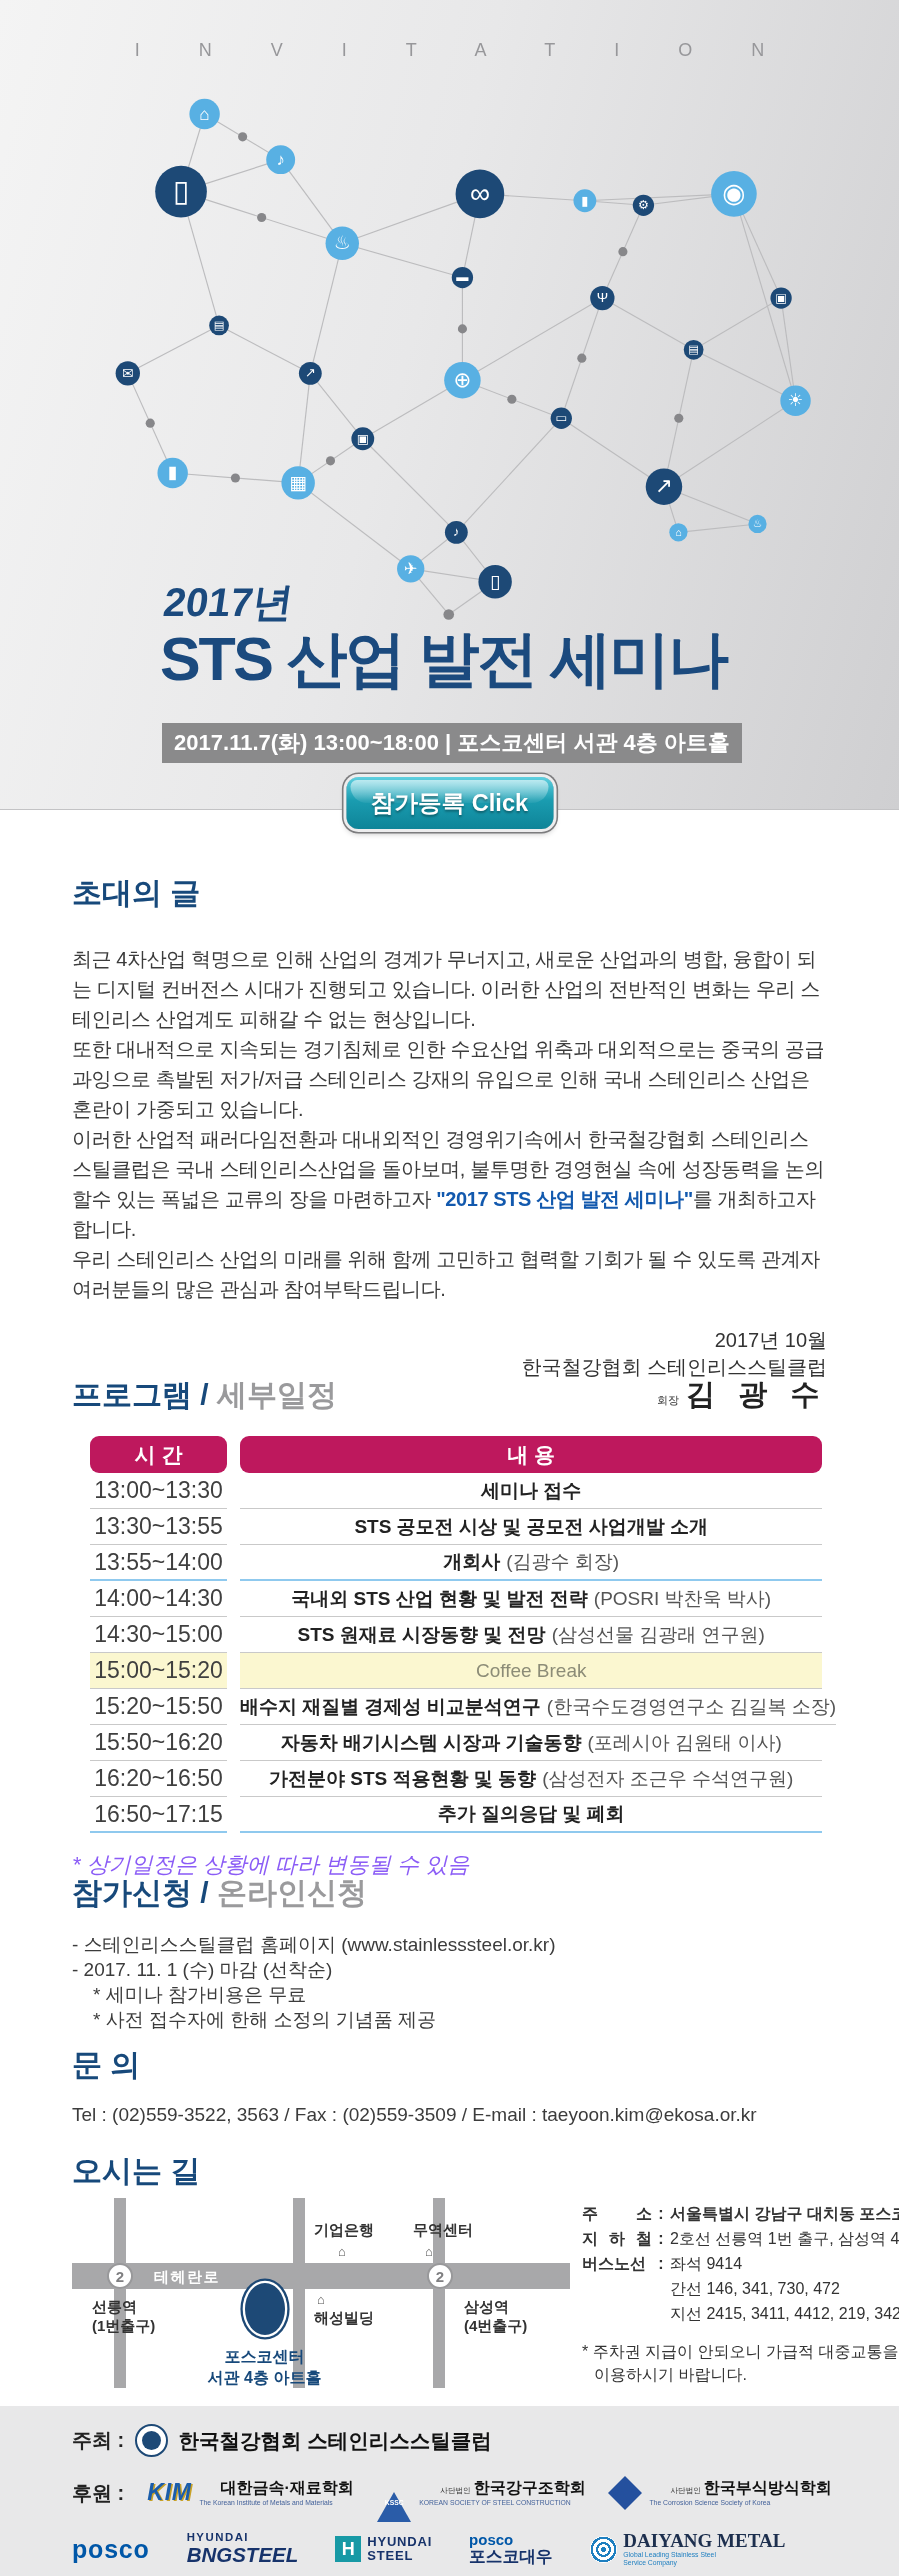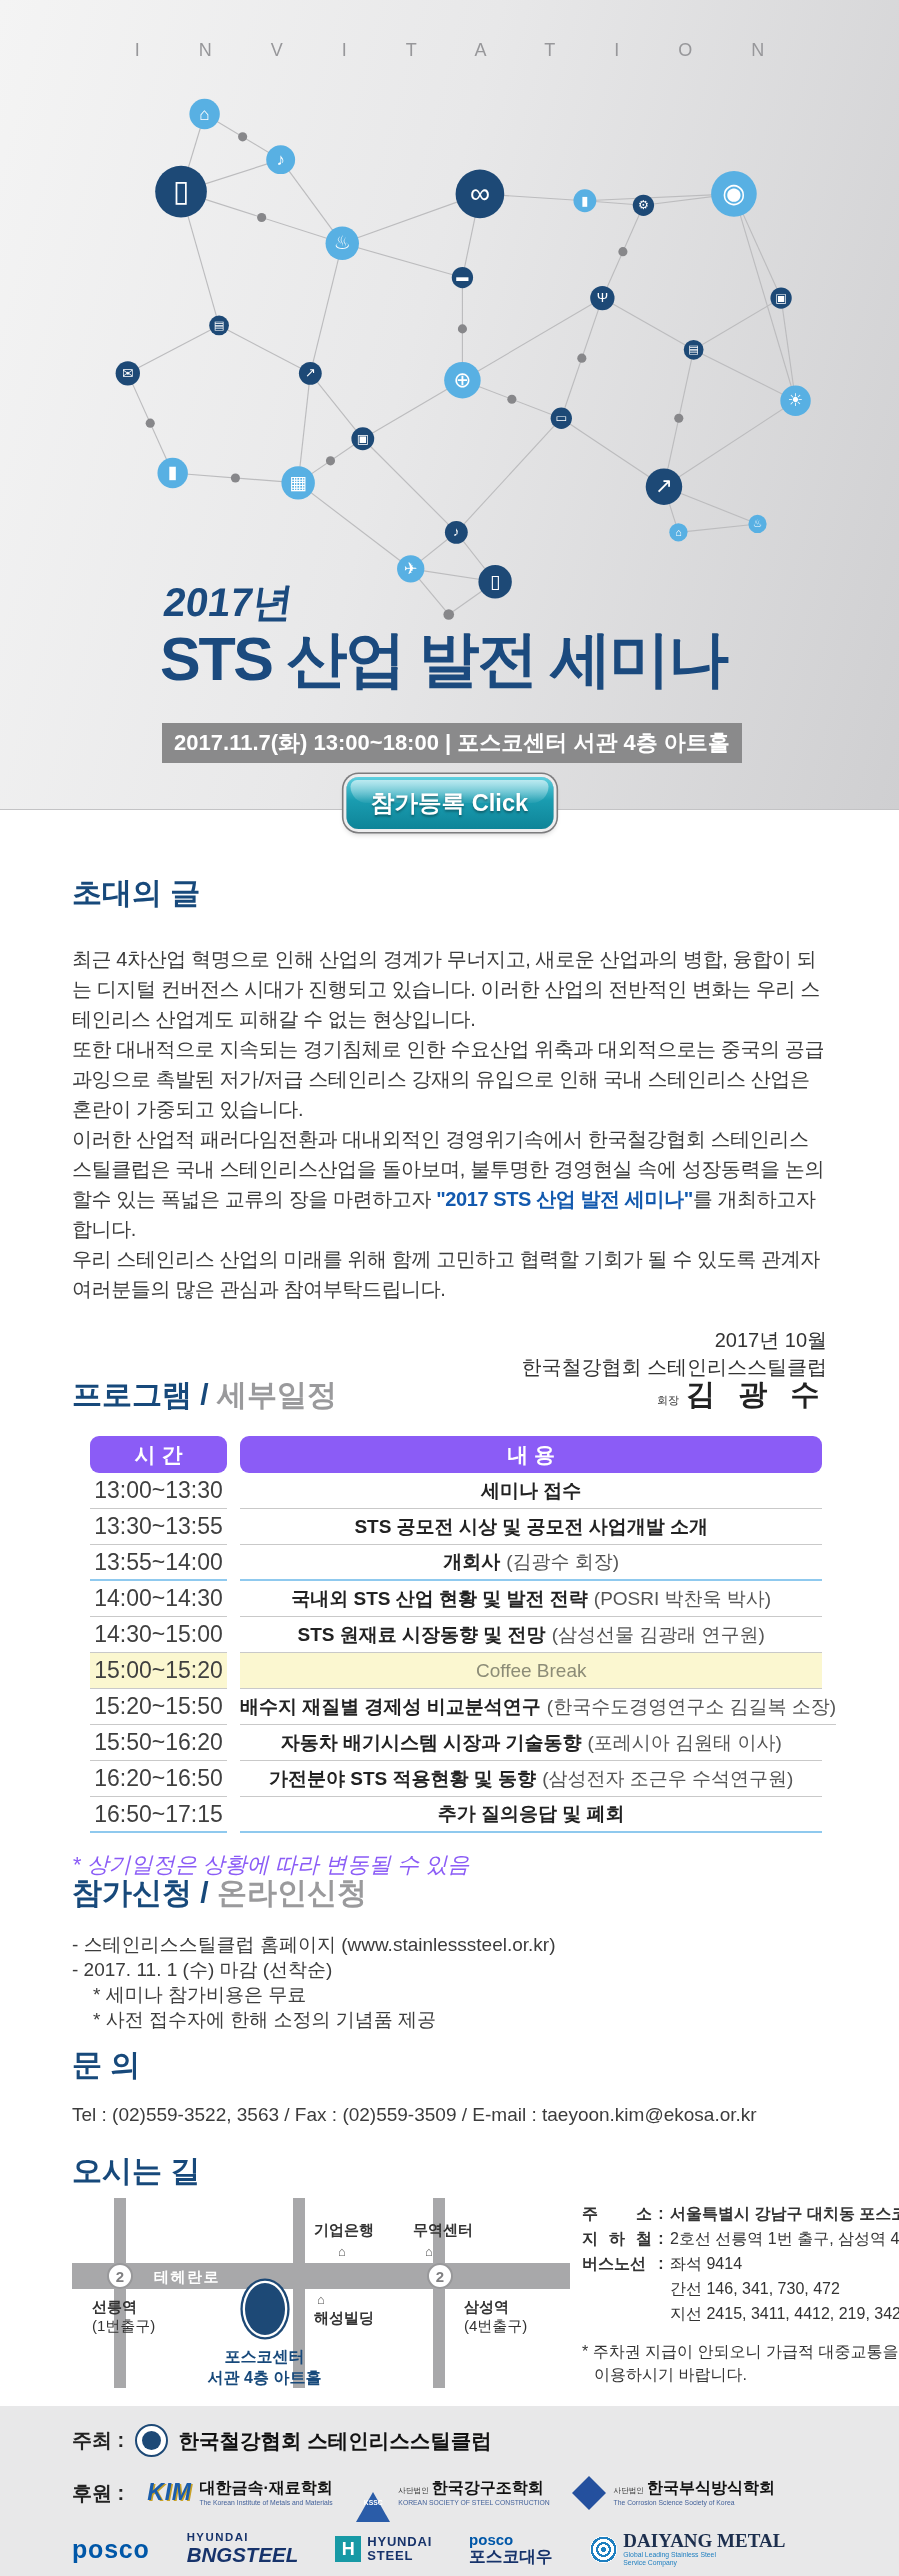--- a/index.html
+++ b/index.html
@@ -40,21 +40,21 @@
   .invite .body{margin-top:30px;}
   .invite p{margin:0;font-size:20px;line-height:30px;color:#3c3c3c;letter-spacing:-0.4px;}
   .em{color:#1259ae;font-weight:bold;}
   .sign{margin-top:23px;text-align:right;color:#333;font-size:20px;line-height:27px;}
   .sign .role{font-size:11px;margin-right:7px;}
   .sign .name{font-size:29px;font-weight:bold;letter-spacing:7.6px;color:#222;}
 
   .program{top:1375px;}
   .ptable{margin-top:20px;padding-left:18px;padding-right:4.6px;}
   .phead,.prow{display:flex;gap:13px;}
-  .th{background:#8b5cf6;color:#fff;font-weight:bold;font-size:21px;height:37px;border-radius:9px;
+  .th{background:#be185d;color:#fff;font-weight:bold;font-size:21px;height:37px;border-radius:9px;
       display:flex;align-items:center;justify-content:center;}
   .th.time{width:137px;flex:none;}
   .th.cont{flex:1;}
   .pc{display:flex;align-items:center;justify-content:center;height:36px;border-bottom:0.8px solid #c9c9c9;
       box-sizing:border-box;white-space:nowrap;}
   .pc.time{width:137px;flex:none;font-size:23px;color:#3f3f3f;}
   .pc.cont{flex:1;font-size:19px;}
   .pc .t{font-weight:bold;color:#222;}
   .pc .s{color:#555;margin-left:6px;}
   .prow.sep .pc{border-bottom:2.3px solid #8fc9ee;}
@@ -71,21 +71,21 @@
 
   .directions{top:2151px;height:365px;}
   .map{position:absolute;left:0;top:47px;width:498px;height:190px;}
   .vr{position:absolute;top:0;bottom:0;width:12px;background:#a8a8aa;}
   .hr{position:absolute;left:0;right:0;top:65px;height:26px;background:#a8a8aa;}
   .roadname{position:absolute;left:82px;top:70px;color:#fff;font-size:15px;font-weight:bold;letter-spacing:1.5px;}
   .badge{position:absolute;width:26px;height:26px;border-radius:50%;background:#fff;border:2.3px solid #98989a;
       color:#7f7f81;font-weight:bold;font-size:15px;display:flex;align-items:center;justify-content:center;
       box-sizing:border-box;}
   .mlabel{position:absolute;font-size:15px;font-weight:bold;color:#333;white-space:nowrap;}
-  .mexit{font-weight:normal;}
+  .mexit{font-weight:bold;}
   .bicon{position:absolute;font-size:13px;color:#555;}
   .posco-oval{position:absolute;left:173px;top:85px;width:40px;height:52px;background:#1d4976;
       border-radius:50%;box-shadow:0 0 0 2.3px #fff,0 0 0 4.6px #1d4976;}
   .posco-lbl{position:absolute;left:120px;width:145px;text-align:center;color:#17497b;font-weight:bold;
       font-size:16px;white-space:nowrap;}
   .dinfo{position:absolute;left:510px;top:50px;width:320px;}
   .irow{display:flex;font-size:16px;color:#333;line-height:25px;}
   .ilabel{width:70px;font-weight:bold;text-align:justify;text-align-last:justify;flex:none;}
   .icolon{width:18px;flex:none;font-weight:bold;text-align:center;}
   .ivalue{white-space:nowrap;}
@@ -105,21 +105,21 @@
   .sponsor{top:72px;gap:23px;}
   .sgroup{display:flex;align-items:center;gap:7.6px;}
   .kim{font-size:23px;font-weight:bold;font-style:italic;color:#1a5dab;letter-spacing:0.8px;
       text-shadow:1.5px 0.8px 0 #c9a227;}
   .trilogo{position:relative;width:35px;height:30px;flex:none;}
   .tri{width:0;height:0;border-left:17.5px solid transparent;border-right:17.5px solid transparent;
       border-bottom:30px solid #2a5ca8;}
   .ltext{position:absolute;bottom:2.3px;left:50%;transform:translateX(-50%);font-size:6.8px;color:#fff;font-weight:bold;}
   .diamond{width:24px;height:24px;background:#24509e;transform:rotate(45deg);margin:3px 4.6px;flex:none;}
   .sname{display:flex;flex-direction:column;line-height:1.15;}
-  .skr{font-size:16px;font-weight:bold;color:#111;}
+  .skr{font-size:16px;font-weight:bold;color:#111;margin-left:21px;}
   .spfx{font-size:7.6px;color:#333;margin-right:3px;font-weight:normal;}
   .sen{font-size:6.8px;color:#44629a;margin-top:1.5px;}
   .companies{top:125px;gap:37px;align-items:center;}
   .posco-word{font-size:25px;font-weight:bold;color:#0057a8;letter-spacing:0.8px;}
   .stack{display:flex;flex-direction:column;line-height:1.05;}
   .bng .l1{font-size:11.4px;font-weight:bold;color:#17336b;letter-spacing:1.5px;}
   .bng .l2{font-size:20.5px;font-weight:bold;font-style:italic;color:#17336b;}
   .hst{display:flex;align-items:center;gap:6px;}
   .hblock{width:26px;height:26px;background:#1799a5;color:#fff;font-weight:bold;font-size:18px;
       display:flex;align-items:center;justify-content:center;flex:none;}

